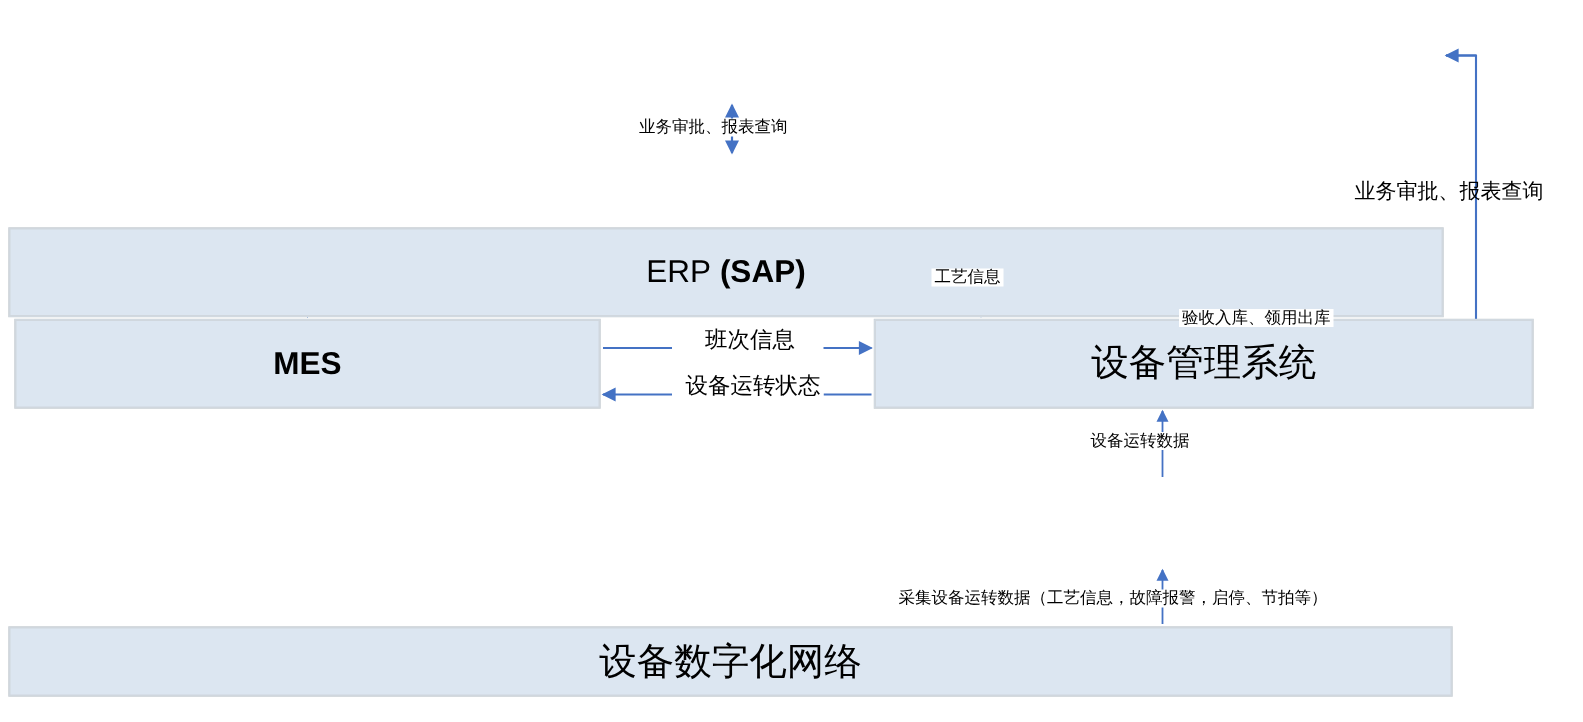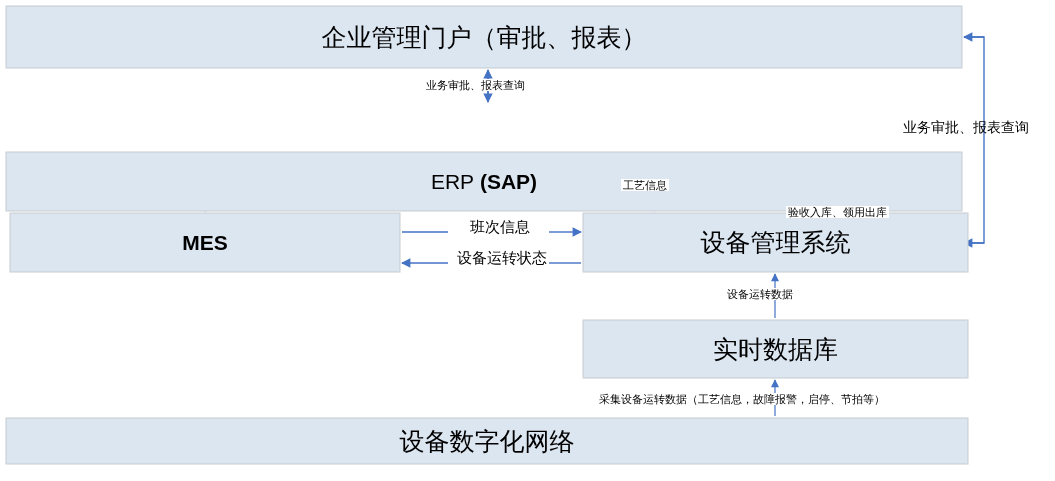--- a/index.html
+++ b/index.html
@@ -124,39 +124,33 @@
 
     <g>
       <line x1="775" y1="318" x2="775" y2="274" stroke="#4472c4" stroke-width="1.2" marker-end="url(#arrow-end)"></line>
     </g>
 
     <g>
       <line x1="775" y1="416" x2="775" y2="380" stroke="#4472c4" stroke-width="1.2" marker-end="url(#arrow-end)"></line>
     </g>
   </svg>
 
-  <div class="node n-portal" style="left:6px; top:6px; width:956px; height:62px;">
-    <span class="node-label">企业管理门户（审批、报表）</span>
-  </div>
 
   <div class="node n-erp" style="left:6px; top:104px; width:956px; height:59px;margin-top:48px;">
     <span class="node-label"><span>ERP</span><span>&nbsp;</span><span class="erp-bold">(SAP)</span></span>
   </div>
 
   <div class="node n-mes" style="left:10px; top:213px; width:390px; height:59px;">
     <span class="node-label">MES</span>
   </div>
 
-  <div class="node n-eqms" style="left:583px; top:213px; width:385px; height:59px;">
+  <div class="node n-eqms" style="left:583px; top:213px; width:439px; height:59px;">
     <span class="node-label">设备管理系统</span>
   </div>
 
-  <div class="node n-rtdb" style="left:583px; top:320px; width:385px; height:58px;">
-    <span class="node-label">实时数据库</span>
-  </div>
 
   <div class="node n-net" style="left:6px; top:418px; width:962px; height:46px;">
     <span class="node-label">设备数字化网络</span>
   </div>
 
   <div class="edge-label" style="left:424px; top:79px;">业务审批、报表查询</div>
 
   <div class="edge-label" style="left:621px; top:179px;">工艺信息</div>
 
   <div class="edge-label" style="left:786px; top:179px;margin-top:27px;">验收入库、领用出库</div>

